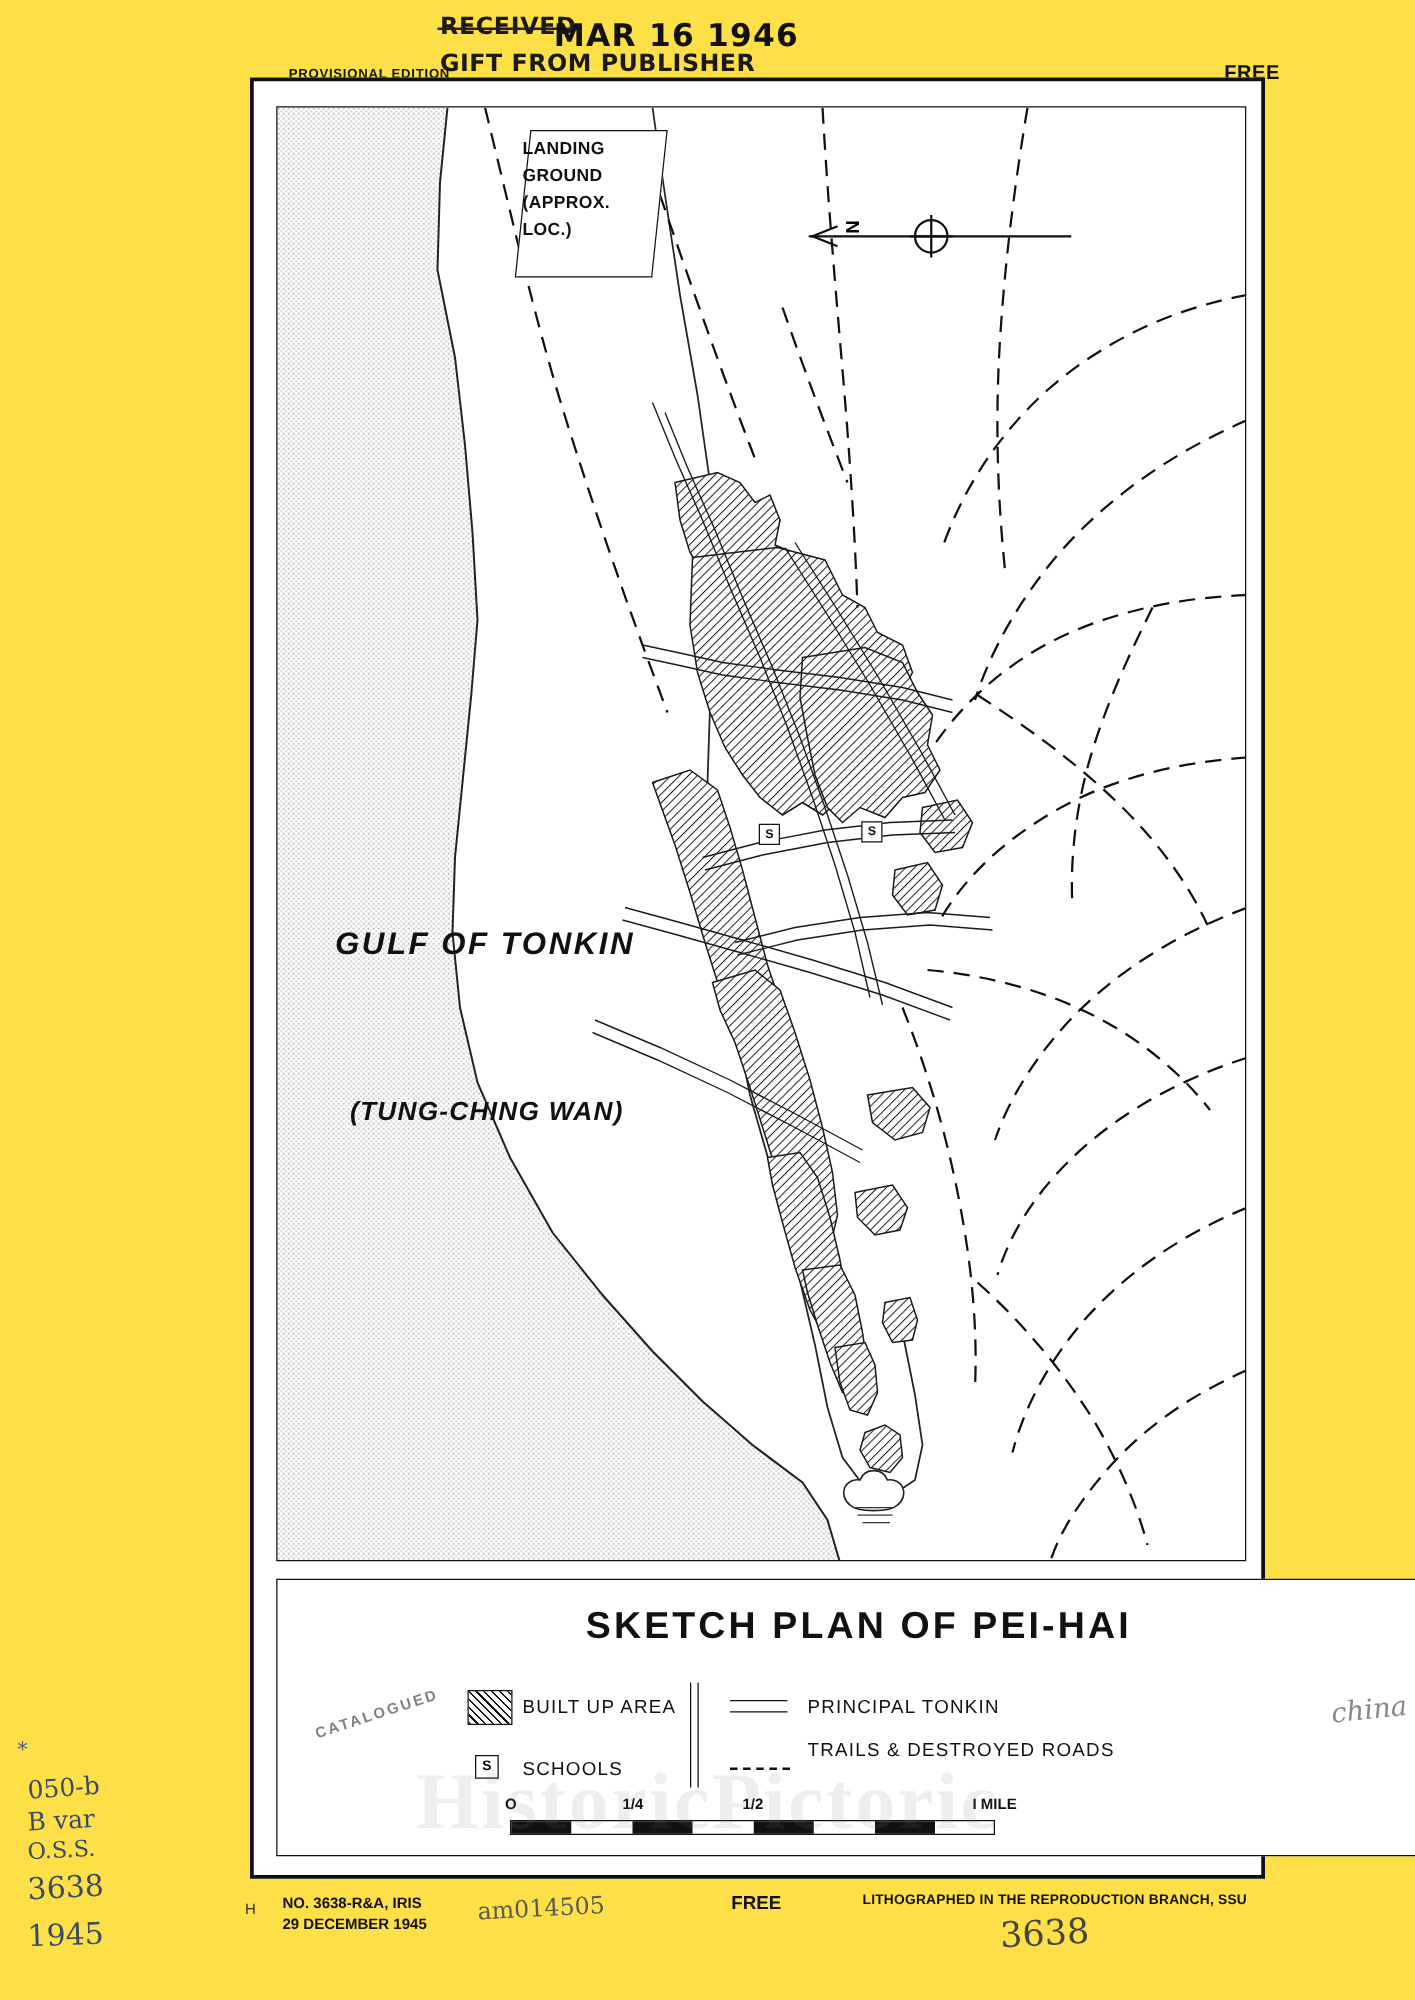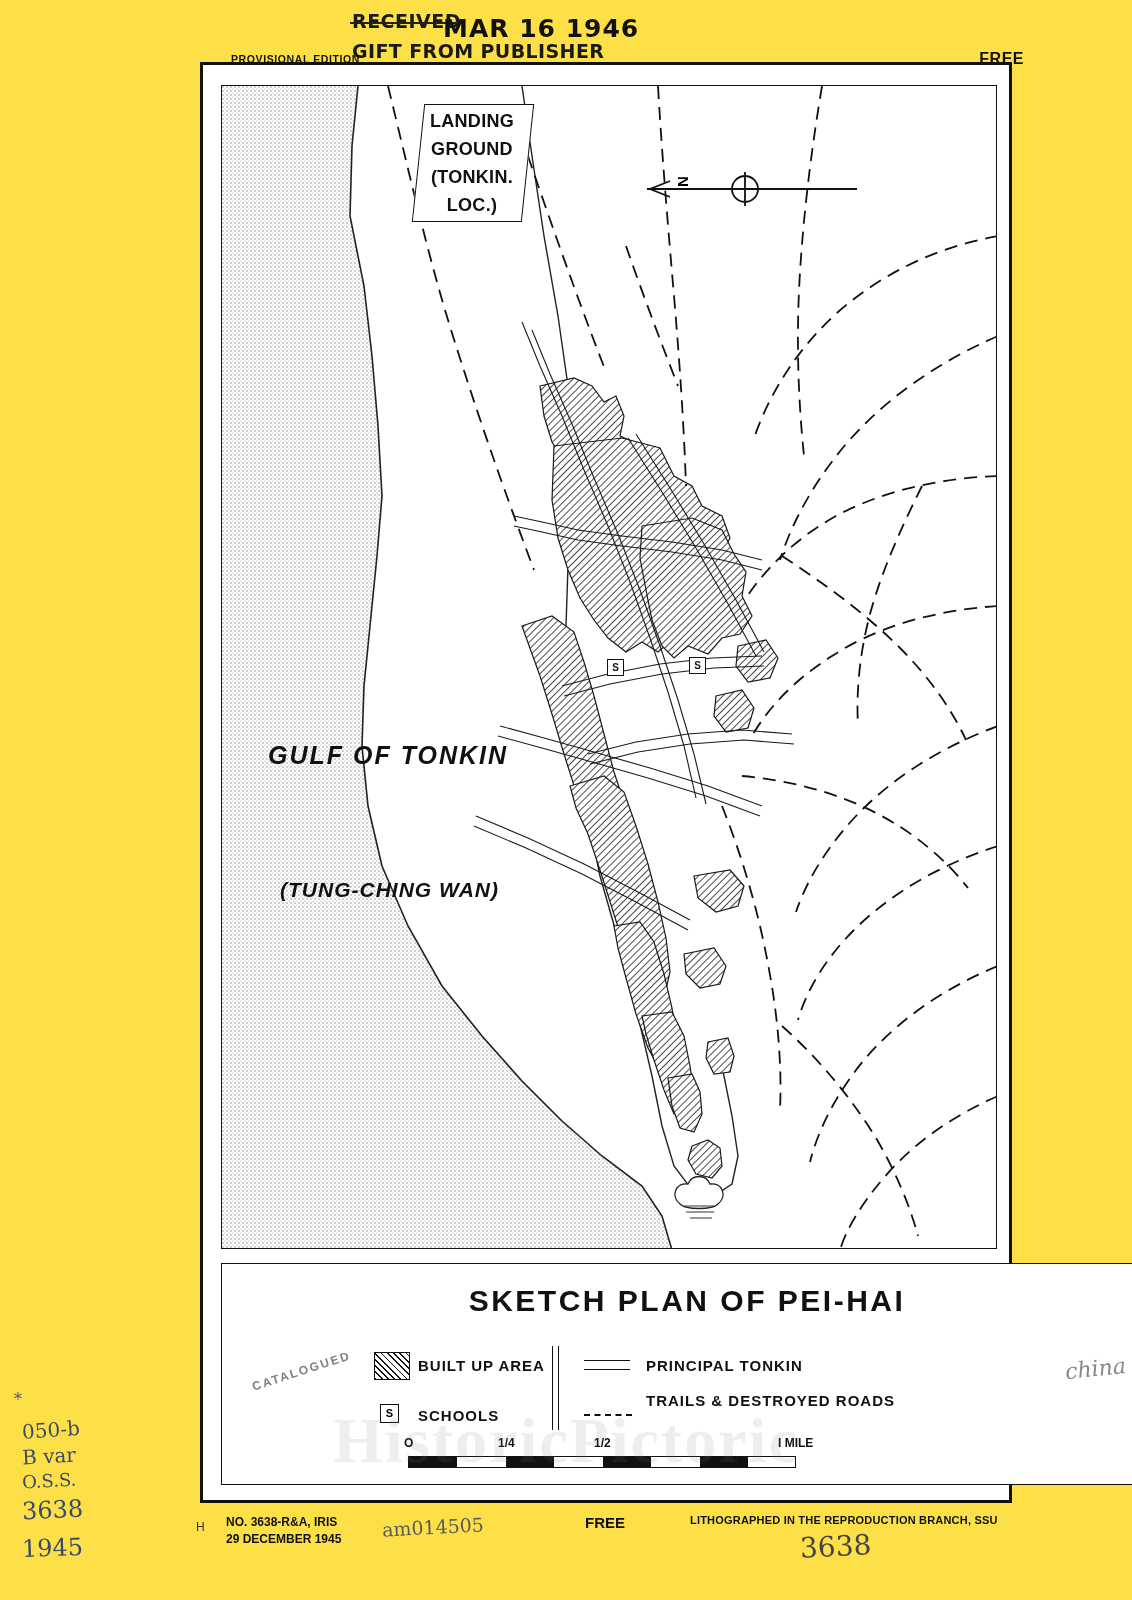--- a/index.html
+++ b/index.html
@@ -72,38 +72,38 @@
     left:255px;top:1160px;font-size:17px;font-weight:bold;color:#2a2a2a;
     text-align:center;width:120px;line-height:1.25;
   }
   .landing-box{
     position:absolute;left:196px;top:18px;width:108px;height:116px;
     border:1.4px solid #111;background:#fff;
     transform:skewX(-6deg);
   }
   .landing-text{
     position:absolute;left:196px;top:22px;width:108px;
-    text-align:center;font-size:18px;font-weight:bold;line-height:1.55;
+    text-align:left;font-size:14px;font-weight:bold;line-height:1.55;
     color:#111;letter-spacing:.3px;
   }
   .north-label{
     position:absolute;left:452px;top:101px;font-size:15px;font-weight:bold;
     transform:rotate(-90deg);transform-origin:left top;
   }
   .sbox{
     position:absolute;width:15px;height:15px;border:1.2px solid #111;background:#fff;
     font-size:10px;font-weight:bold;text-align:center;line-height:15px;color:#111;
   }
 
   
   .legend-title{
     position:absolute;left:0;right:0;top:20px;text-align:center;
     font-size:30px;font-weight:bold;letter-spacing:2.5px;color:#111;
   }
-  .leg-row{position:absolute;font-size:15px;font-weight:bold;letter-spacing:1px;color:#111;}
+  .leg-row{position:absolute;font-size:15px;font-weight:normal;letter-spacing:1px;color:#111;}
   .swatch-built{
     position:absolute;left:152px;top:88px;width:34px;height:26px;
     border:1.2px solid #111;
     background-image:repeating-linear-gradient(45deg,#111 0 1.3px,#fff 1.3px 4.4px);
   }
   .lab-built{left:196px;top:93px;}
   .swatch-s{
     position:absolute;left:158px;top:140px;width:17px;height:17px;border:1.2px solid #111;
     font-size:11px;font-weight:bold;text-align:center;line-height:17px;
   }
@@ -272,21 +272,21 @@
         </g>
       </svg>
 
       <div class="lbl gulf">GULF  OF  TONKIN</div>
       <div class="lbl tung">(TUNG-CHING WAN)</div>
 
       <div class="landing-box"></div>
       <div class="landing-text">
         <div>LANDING</div>
         <div>GROUND</div>
-        <div>(TONKIN.</div>
+        <div>(APPROX.</div>
         <div>LOC.)</div>
       </div>
 
       <div class="north-label">N</div>
 
       <div class="sbox" style="left:385px;top:573px;">S</div>
       <div class="sbox" style="left:467px;top:571px;">S</div>
 
       <div class="lbl ags">
         <div>AGS Library</div>

